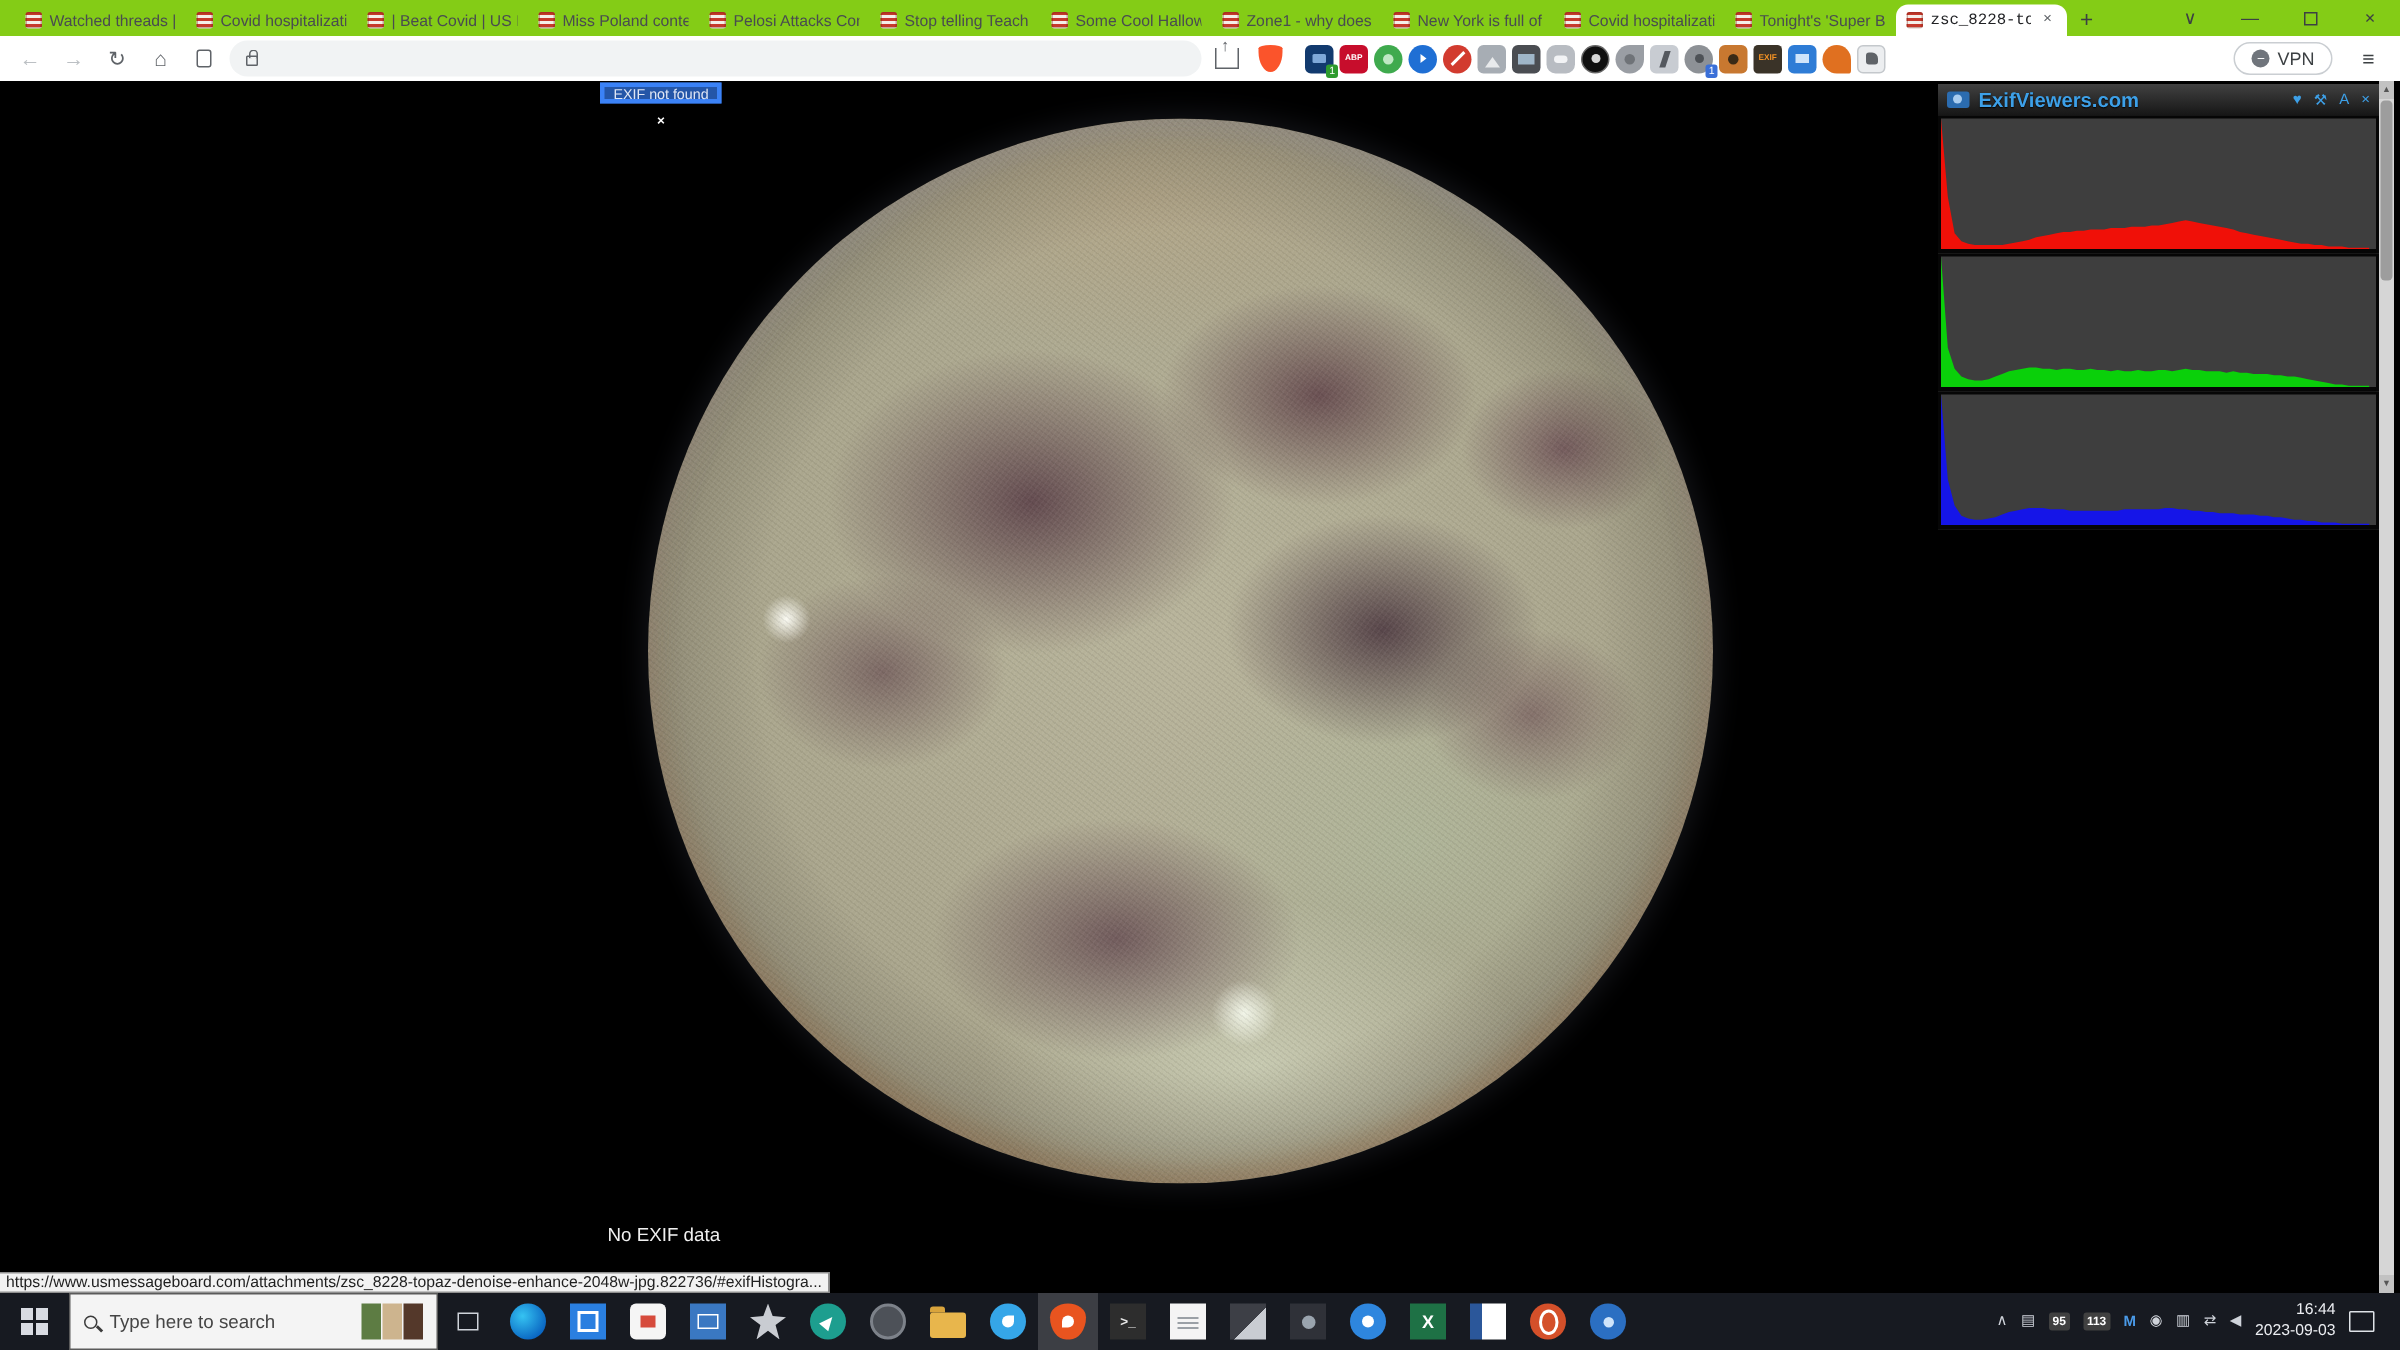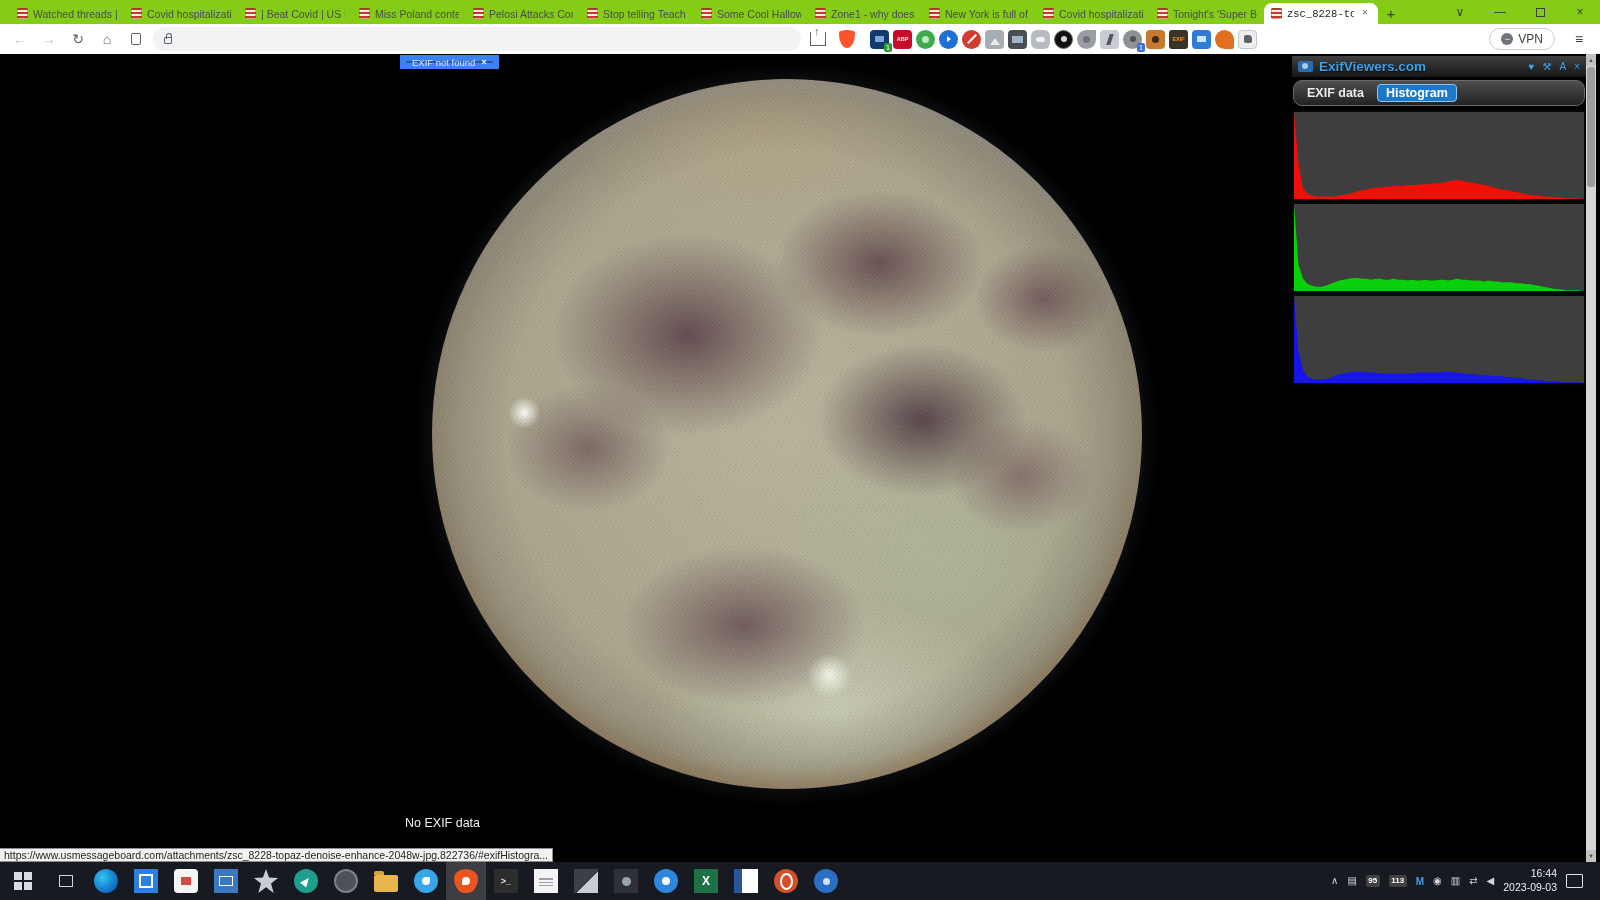--- a/index.html
+++ b/index.html
@@ -49,21 +49,21 @@
   .e14 { background:#3a3328; border-radius:3px; color:#f29224; font-weight:bold; font-size:5.5px; }
   .e15 { background:#2e7cd6; border-radius:4px; } .e15::before { content:""; width:9px; height:6px; background:#cfe4fa; }
   .e16 { background:#e07020; border-radius:50% 50% 10% 50%; }
   .e17 { background:#eceef0; border-radius:4px; border:1px solid #c4c8cc; } .e17::before { content:""; width:8px; height:8px; background:#5f6368; border-radius:2px 50% 2px 2px; }
   .vpn { margin-left:auto; display:flex; align-items:center; gap:5px; border:1px solid #caced2; border-radius:13px; padding:3px 11px; font-size:12px; color:#3c4043; }
   .vpndot { width:12px; height:12px; border-radius:50%; background:#70757c; color:#fff; font-size:9px; line-height:12px; text-align:center; }
   .burger { width:26px; text-align:center; font-size:14px; color:#3c4043; margin-left:6px; }
 
   
   .content { position:absolute; top:54px; left:0; width:1600px; height:808px; background:#000; }
-  .exif-badge { position:absolute; left:400px; top:1px; height:14px; display:flex; align-items:center; gap:6px; padding:0 6px; background:#2456a8; border:6px solid #3b82f6; font-size:9.5px; color:#dfe6f5; }
+  .exif-badge { position:absolute; left:400px; top:1px; height:14px; display:flex; align-items:center; gap:6px; padding:0 6px; background:#2456a8; border:3px solid #3b82f6; font-size:9.5px; color:#dfe6f5;flex-direction:column; }
   .exif-badge .bx { font-size:9px; font-weight:bold; color:#fff; }
 
   .moon { position:absolute; left:432px; top:25px; width:710px; height:710px; border-radius:50%;
     background:
       radial-gradient(circle at 50% 50%, rgba(0,0,0,0) 56%, rgba(50,42,36,.30) 80%, rgba(18,14,12,.78) 98%),
       radial-gradient(circle 16px at 13% 47%, rgba(255,255,248,.95), rgba(255,255,248,0) 100%),
       radial-gradient(circle 22px at 56% 84%, rgba(248,252,240,.9), rgba(248,252,240,0) 100%),
       radial-gradient(ellipse 200px 150px at 36% 36%, rgba(84,55,66,.82), rgba(84,55,66,0) 68%),
       radial-gradient(ellipse 150px 105px at 63% 26%, rgba(88,56,66,.78), rgba(88,56,66,0) 70%),
       radial-gradient(ellipse 95px 75px at 86% 31%, rgba(96,62,74,.70), rgba(96,62,74,0) 72%),
@@ -272,24 +272,20 @@
       <div class="phead">
         <span class="camic"></span>
         <span class="ptitle">ExifViewers.com</span>
         <span class="pacts">
           <span>♥</span>
           <span>⚒</span>
           <span>A</span>
           <span>×</span>
         </span>
       </div>
-      <div class="ptabs">
-        <span class="ptab">EXIF data</span>
-        <span class="ptab active">Histogram</span>
-      </div>
       <div class="hist">
         <svg viewBox="0 0 64 30" preserveAspectRatio="none">
             <polygon points="0,30 0,0.0 1,18.0 2,26.4 3,28.2 4,28.8 5,29.1 6,29.1 7,29.1 8,29.1 9,29.1 10,28.8 11,28.5 12,28.2 13,27.9 14,27.3 15,27.0 16,26.7 17,26.4 18,26.1 19,26.1 20,25.8 21,25.8 22,25.5 23,25.5 24,25.5 25,25.2 26,25.2 27,25.2 28,24.9 29,24.9 30,24.9 31,24.6 32,24.6 33,24.3 34,24.0 35,23.7 36,23.4 37,23.7 38,24.0 39,24.3 40,24.6 41,24.9 42,25.2 43,25.5 44,26.1 45,26.4 46,26.7 47,27.0 48,27.3 49,27.6 50,27.9 51,28.2 52,28.5 53,28.8 54,28.8 55,29.1 56,29.1 57,29.4 58,29.4 59,29.4 60,29.7 61,29.7 62,29.7 63,29.7 63,30" fill="#f01008"></polygon>
           </svg>
       </div>
       <div class="hist">
         <svg viewBox="0 0 64 30" preserveAspectRatio="none">
             <polygon points="0,30 0,0.0 1,21.0 2,25.8 3,27.6 4,28.2 5,28.5 6,28.5 7,28.2 8,27.6 9,27.0 10,26.4 11,26.1 12,25.8 13,25.5 14,25.5 15,25.8 16,25.8 17,26.1 18,25.8 19,25.8 20,26.1 21,26.1 22,25.8 23,26.1 24,26.1 25,26.4 26,26.1 27,26.4 28,26.4 29,26.1 30,26.4 31,26.4 32,26.1 33,26.1 34,26.4 35,26.1 36,25.8 37,26.1 38,26.1 39,26.4 40,26.4 41,26.4 42,26.7 43,26.4 44,26.7 45,26.7 46,27.0 47,27.0 48,27.0 49,27.3 50,27.3 51,27.6 52,27.6 53,27.9 54,28.2 55,28.5 56,28.8 57,29.1 58,29.4 59,29.4 60,29.7 61,29.7 62,29.7 63,29.7 63,30" fill="#0ad00a"></polygon>
           </svg>
       </div>
@@ -306,20 +302,29 @@
       <div class="sarrow down">▼</div>
     </div>
 
     <div class="status">https://www.usmessageboard.com/attachments/zsc_8228-topaz-denoise-enhance-2048w-jpg.822736/#exifHistogra...</div>
   </div>
 
   <div class="taskbar">
     <div class="tstart">
       <span class="winlogo">
           <i></i>
+          <i></i>
+          <i></i>
+          <i></i>
+        </span>
+    </div>
+    <div class="tsearch">
+      <span class="mag"></span>
+      <span class="ph">Type here to search</span>
+      <span class="hl">
           <i></i>
           <i></i>
           <i></i>
         </span>
     </div>
     <div class="tview">
         <span class="tviewic"></span>
       </div>
     <div class="tapps">
       <div class="tapp">

